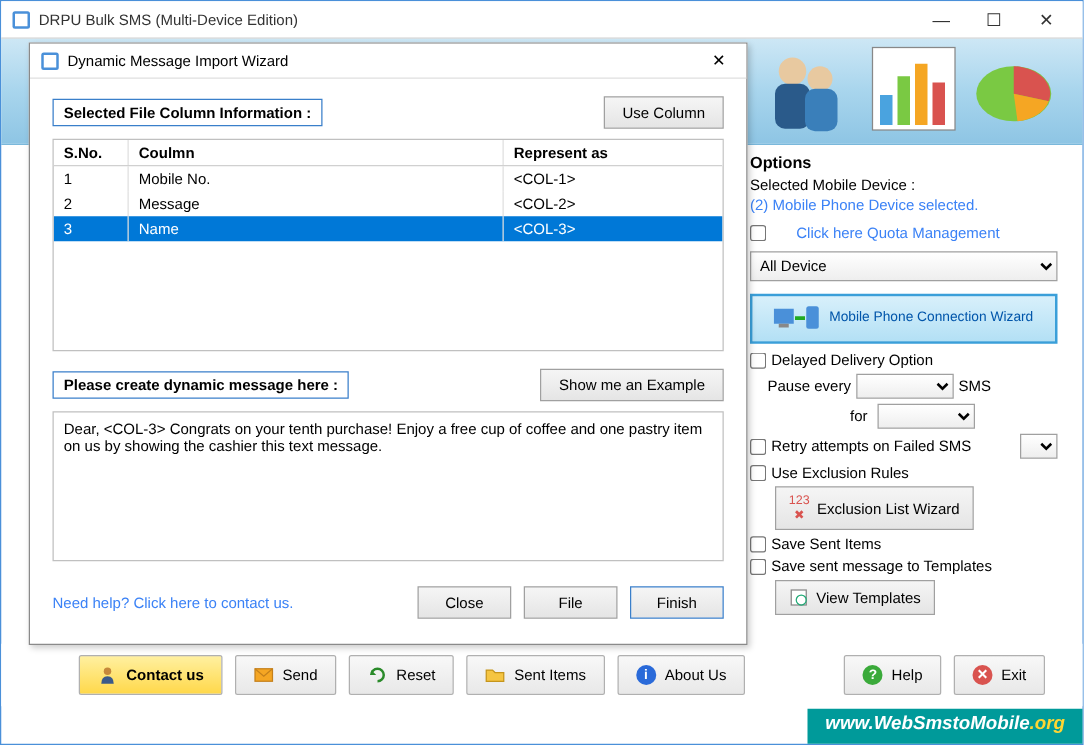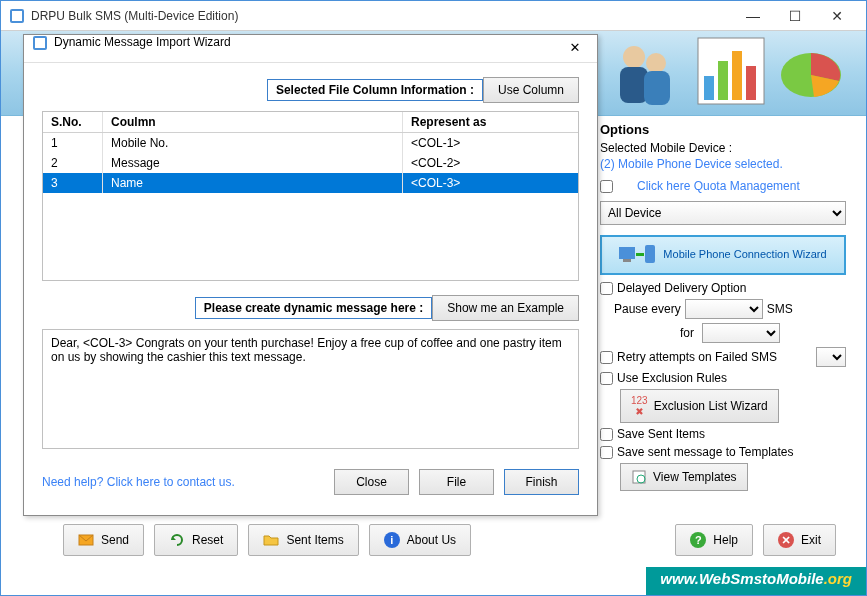--- a/index.html
+++ b/index.html
@@ -17,28 +17,28 @@
 .banner { height: 85px; background: linear-gradient(to bottom, #cde7f5 0%, #a8d5ed 50%, #8ec5e4 100%); position: relative; overflow: hidden; border-bottom: 1px solid #7ab8db; }
 .banner-art { position: absolute; right: 20px; top: 2px; display: flex; align-items: center; gap: 10px; }
 
 
 .content { display: flex; height: calc(596px - 30px - 85px - 50px - 30px); }
 .left-panel { width: 595px; position: relative; }
 .right-panel { width: 260px; padding: 6px 10px 6px 4px; font-size: 12px; }
 
 
 .dialog { position: absolute; left: 22px; top: 33px; width: 575px; height: 482px; background: #fff; border: 1px solid #8a8a8a; box-shadow: 2px 2px 5px rgba(0,0,0,0.2); z-index: 10; }
-.dialog-titlebar { height: 28px; display: flex; padding: 0 8px; background: #fff; border-bottom: 1px solid #e0e0e0; }
+.dialog-titlebar { height: 28px; display: flex; align-items: center; padding: 0 8px; background: #fff; border-bottom: 1px solid #e0e0e0; }
 .dialog-titlebar .d-icon { width: 16px; height: 16px; margin-right: 6px; }
 .dialog-titlebar .d-title { font-size: 12px; flex: 1; }
 .dialog-titlebar .d-close { width: 28px; height: 24px; display: flex; align-items: center; justify-content: center; font-size: 13px; cursor: pointer; }
 .dialog-body { padding: 14px 18px 10px 18px; }
 
 .section-label { display: inline-block; border: 1px solid #3a7fca; padding: 3px 8px; font-size: 12px; font-weight: bold; background: #fff; }
-.section-row { display: flex; justify-content: flex-end; align-items: center; margin-bottom: 8px; }
+.section-row { display: flex; justify-content: space-between; align-items: center; margin-bottom: 8px; }
 .btn { background: linear-gradient(to bottom, #f5f5f5, #e5e5e5); border: 1px solid #a0a0a0; padding: 5px 14px; font-size: 12px; cursor: pointer; }
 .btn-highlight { border: 1px solid #3a7fca; }
 
 
 .col-table { border: 1px solid #c0c0c0; height: 170px; background: #fff; font-size: 12px; overflow: hidden; }
 .col-table .thead { display: flex; background: #fff; border-bottom: 1px solid #d0d0d0; font-weight: bold; }
 .col-table .th, .col-table .td { padding: 3px 8px; }
 .col-table .c1 { width: 60px; border-right: 1px solid #e0e0e0; }
 .col-table .c2 { width: 300px; border-right: 1px solid #e0e0e0; }
 .col-table .c3 { flex: 1; }
@@ -182,20 +182,27 @@
         <svg width="16" height="16" viewBox="0 0 16 16">
             <rect x="2" y="2" width="12" height="12" fill="#fff" stroke="#888"></rect>
             <circle cx="10" cy="10" r="4" fill="none" stroke="#2a7"></circle>
           </svg>
         <span>View Templates</span>
       </button>
     </div>
   </div>
 
   <div class="bottom-bar">
+    <button class="tb-btn contact">
+      <svg class="tb-icon" viewBox="0 0 16 16">
+          <circle cx="8" cy="5" r="3" fill="#c5883b"></circle>
+          <path d="M3 15 Q3 9 8 9 Q13 9 13 15 Z" fill="#3a5a8a"></path>
+        </svg>
+      <span>Contact us</span>
+    </button>
     <button class="tb-btn">
       <svg class="tb-icon" viewBox="0 0 16 16">
           <rect x="1" y="3" width="14" height="10" fill="#f5a623" stroke="#c5801b"></rect>
           <path d="M1 3 L8 9 L15 3" fill="none" stroke="#c5801b"></path>
         </svg>
       <span>Send</span>
     </button>
     <button class="tb-btn">
       <svg class="tb-icon" viewBox="0 0 16 16">
           <path d="M3 8 A5 5 0 1 1 8 13" fill="none" stroke="#2a8a2a" stroke-width="2"></path>

